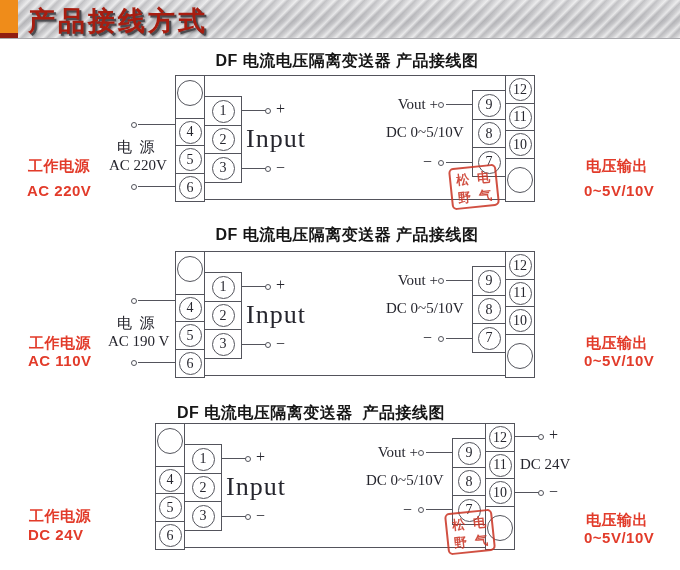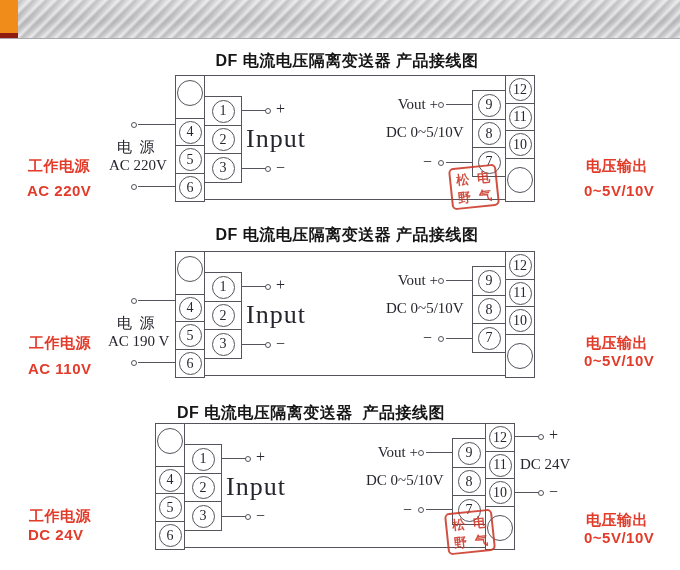--- a/index.html
+++ b/index.html
@@ -47,20 +47,21 @@
         background:rgba(255,255,255,0);}
 </style>
 </head>
 <body>
 
 <div class="page">
 
   <div class="hdr">
     <div class="hdr-orange"></div>
     <div class="hdr-dred"></div>
+    <div class="hdr-title">产品接线方式</div>
   </div>
 
   <section>
     <div class="dg-title" style="left:157px;top:51px">DF 电流电压隔离变送器 产品接线图</div>
     <div class="red" style="left:28px;top:157px">工作电源</div>
     <div class="red" style="left:27px;top:182px">AC 220V</div>
     <div class="red" style="left:586px;top:157px">电压输出</div>
     <div class="red" style="left:584px;top:182px">0~5V/10V</div>
 
     <div class="device" style="left:175px;top:75px"></div>
@@ -143,21 +144,21 @@
       <span>松</span>
         <span>电</span>
       <span>野</span>
         <span>气</span>
     </div>
   </section>
 
   <section>
     <div class="dg-title" style="left:157px;top:225px">DF 电流电压隔离变送器 产品接线图</div>
     <div class="red" style="left:29px;top:334px">工作电源</div>
-    <div class="red" style="left:28px;top:360px">AC 110V</div>
+    <div class="red" style="left:28px;top:352px">AC 110V</div>
     <div class="red" style="left:586px;top:334px">电压输出</div>
     <div class="red" style="left:584px;top:352px">0~5V/10V</div>
 
     <div class="device" style="left:175px;top:251px"></div>
 
     <div class="tcol" style="left:175px;top:251px">
       <div class="cell w30 h44 ht">
           <span class="hole"></span>
         </div>
       <div class="cell w30 h29">

